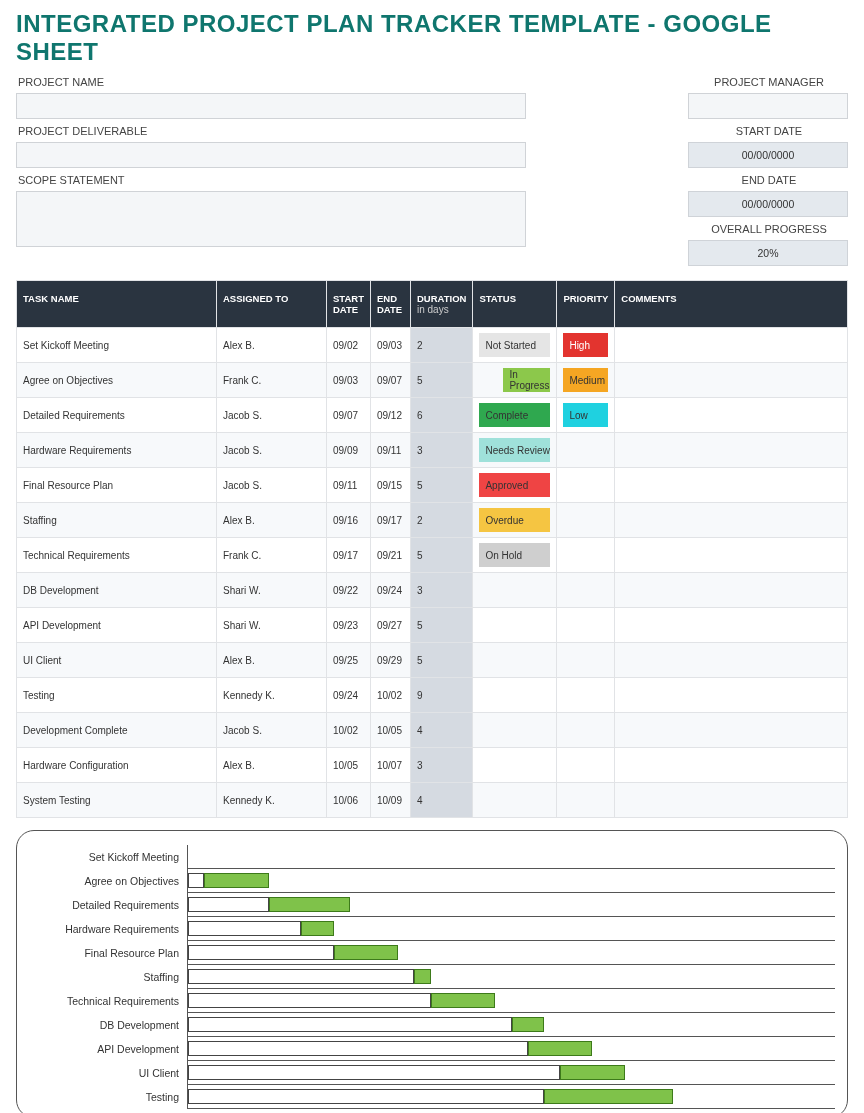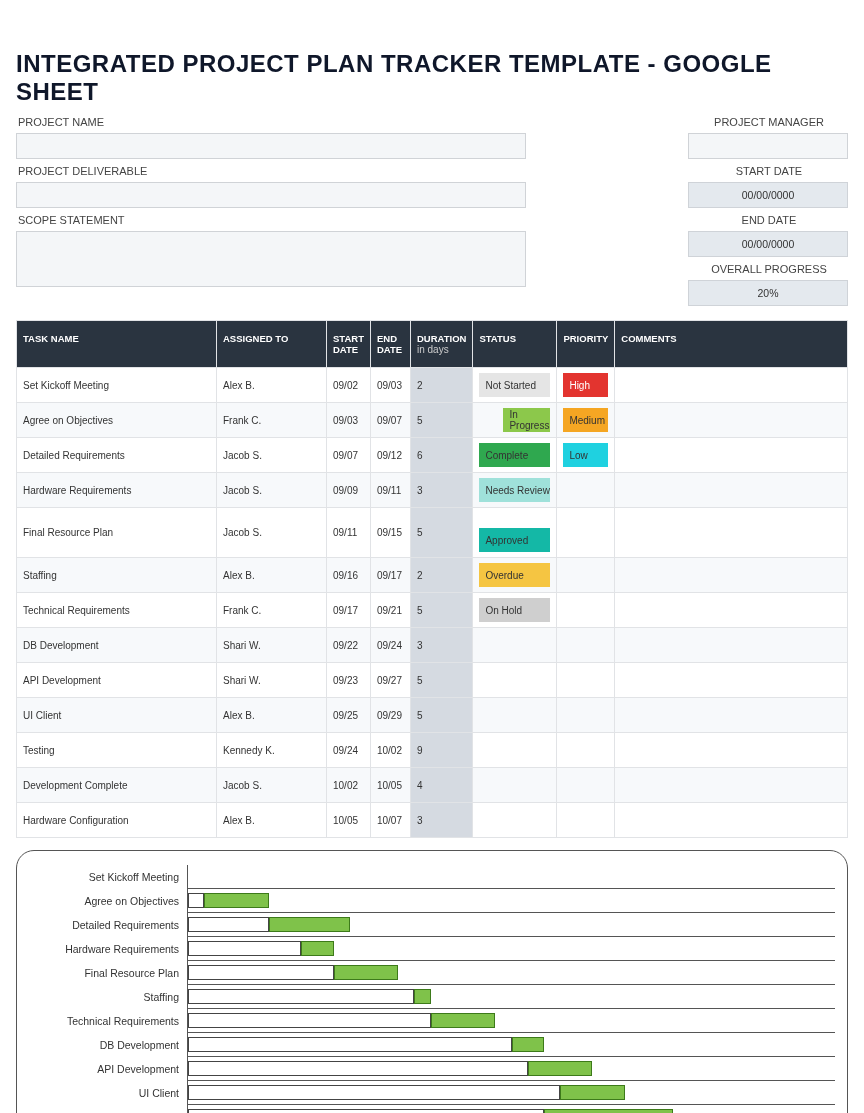--- a/index.html
+++ b/index.html
@@ -5,26 +5,25 @@
   * { box-sizing: border-box; margin: 0; padding: 0; }
   body {
     font-family: "Helvetica Neue", Arial, sans-serif;
     background: #fff;
     width: 864px;
     font-size: 11px;
     color: #333;
   }
   .page { padding: 10px 16px 0 16px; }
   .title {
-    color: #0f172a;
+    color: #0f766e;
     font-weight: 800;
     font-size: 24px;
     letter-spacing: 0.5px;
     margin-bottom: 8px;
-    margin-top: 40px;
   }
   .header-grid {
     display: grid;
     grid-template-columns: 510px 1fr 160px;
     column-gap: 6px;
     row-gap: 4px;
   }
   .field-label {
     font-size: 11px;
     color: #444;
@@ -256,21 +255,21 @@
           </td>
           <td></td>
         </tr>
         <tr>
           <td>Final Resource Plan</td>
           <td>Jacob S.</td>
           <td>09/11</td>
           <td>09/15</td>
           <td class="dur">5</td>
           <td class="status-cell">
-            <div style="background: #14b8a6; margin-top: 15px;">Approved</div>
+            <div style="background: #ef4444;">Approved</div>
           </td>
           <td class="priority-cell">
             <div></div>
           </td>
           <td></td>
         </tr>
         <tr>
           <td>Staffing</td>
           <td>Alex B.</td>
           <td>09/16</td>
@@ -375,20 +374,34 @@
           <td>10/07</td>
           <td class="dur">3</td>
           <td class="status-cell">
             <div></div>
           </td>
           <td class="priority-cell">
             <div></div>
           </td>
           <td></td>
         </tr>
+        <tr>
+          <td>System Testing</td>
+          <td>Kennedy K.</td>
+          <td>10/06</td>
+          <td>10/09</td>
+          <td class="dur">4</td>
+          <td class="status-cell">
+            <div></div>
+          </td>
+          <td class="priority-cell">
+            <div></div>
+          </td>
+          <td></td>
+        </tr>
       </tbody>
   </table>
 
   <div class="gantt-wrap">
     <div class="gantt" id="gantt">
         <div class="gantt-row">
           <div class="gantt-label">Set Kickoff Meeting</div>
           <div class="gantt-track"></div>
         </div>
         <div class="gantt-row">

